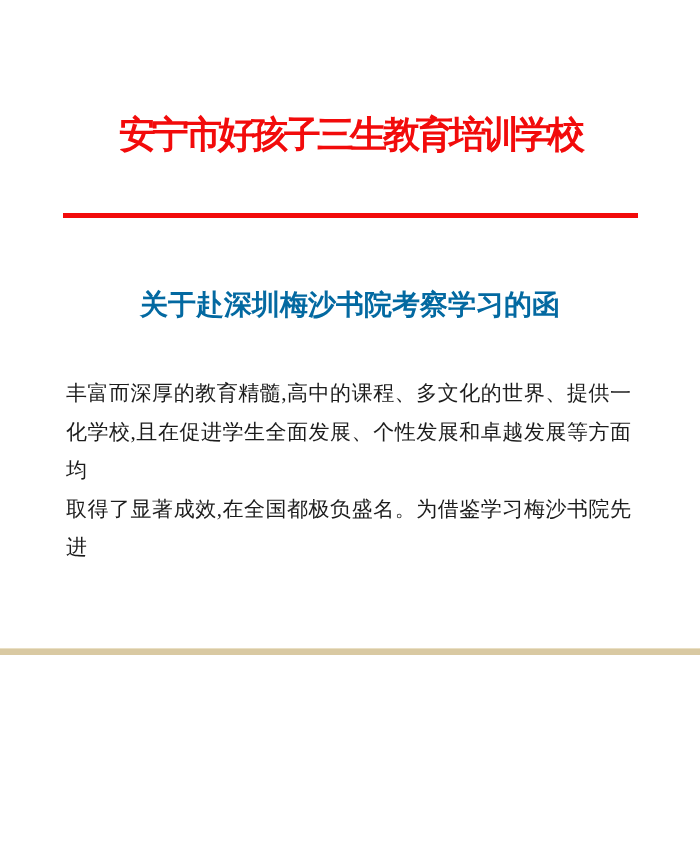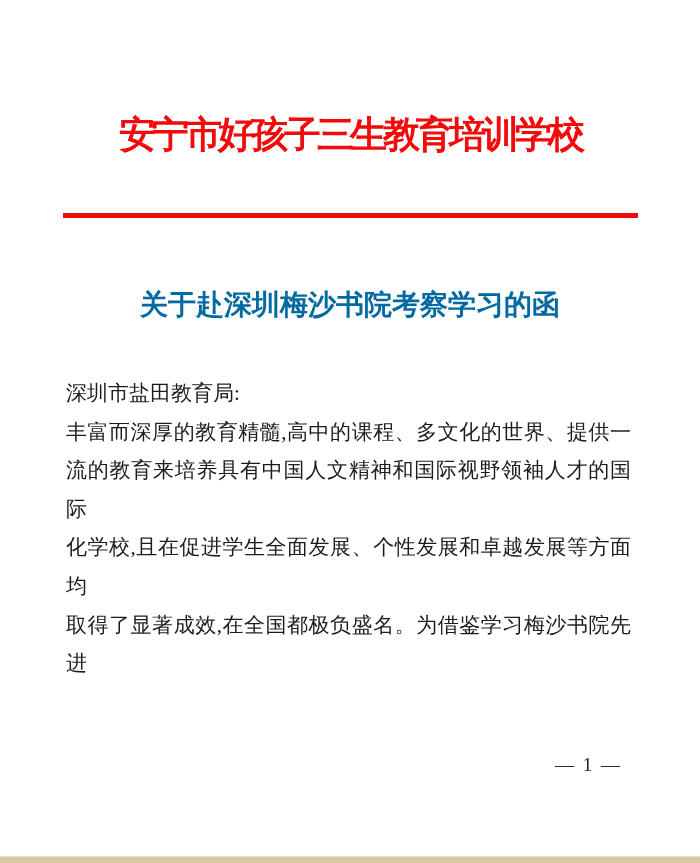--- a/index.html
+++ b/index.html
@@ -3,21 +3,21 @@
 <meta charset="utf-8">
 <style>
   html, body {
     margin: 0;
     padding: 0;
     background: #ffffff;
   }
   .page {
     position: relative;
     width: 700px;
-    height: 863px;
+    height: 655px;
     background: #ffffff;
     overflow: hidden;
     font-family: "Liberation Serif", "DejaVu Serif", serif;
     color: #1c1c1c;
   }
   .letterhead {
     position: absolute;
     top: 110px;
     left: 0;
     width: 100%;
@@ -97,23 +97,21 @@
 
 <div class="page">
 
   <h1 class="letterhead">安宁市好孩子三生教育培训学校</h1>
 
   <div class="red-rule"></div>
 
   <h2 class="doc-title">关于赴深圳梅沙书院考察学习的函</h2>
 
   <div class="letter-body">
-    <p class="salutation">深圳市盐田教育局:</p>
     <p class="body-line">丰富而深厚的教育精髓,高中的课程、多文化的世界、提供一</p>
-    <p class="body-line">流的教育来培养具有中国人文精神和国际视野领袖人才的国际</p>
     <p class="body-line">化学校,且在促进学生全面发展、个性发展和卓越发展等方面均</p>
     <p class="body-line">取得了显著成效,在全国都极负盛名。为借鉴学习梅沙书院先进</p>
 
   </div>
 
   <div class="page-number">— 1 —</div>
 
   <div class="footer-strip"></div>
 
 </div>

